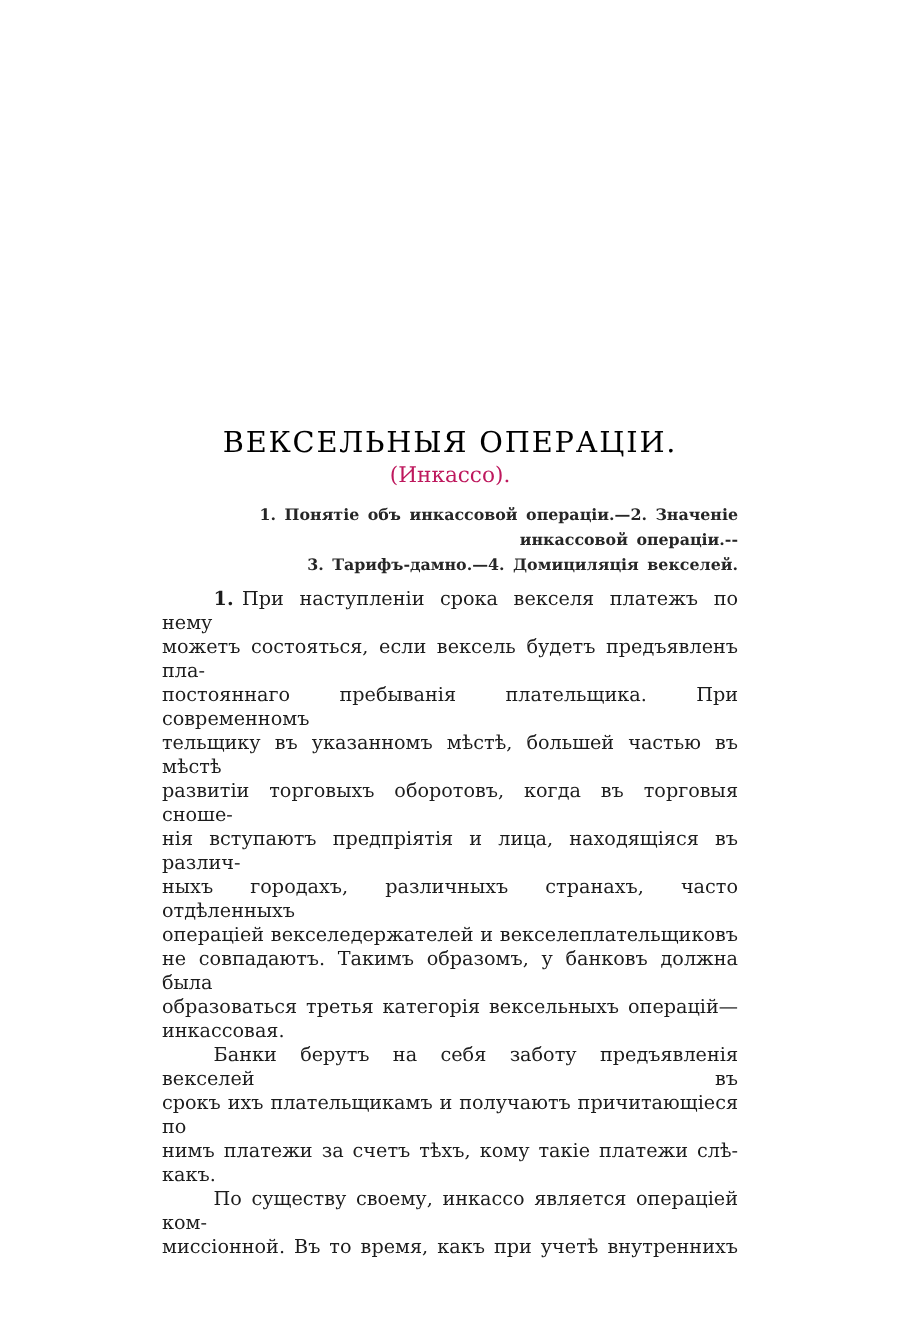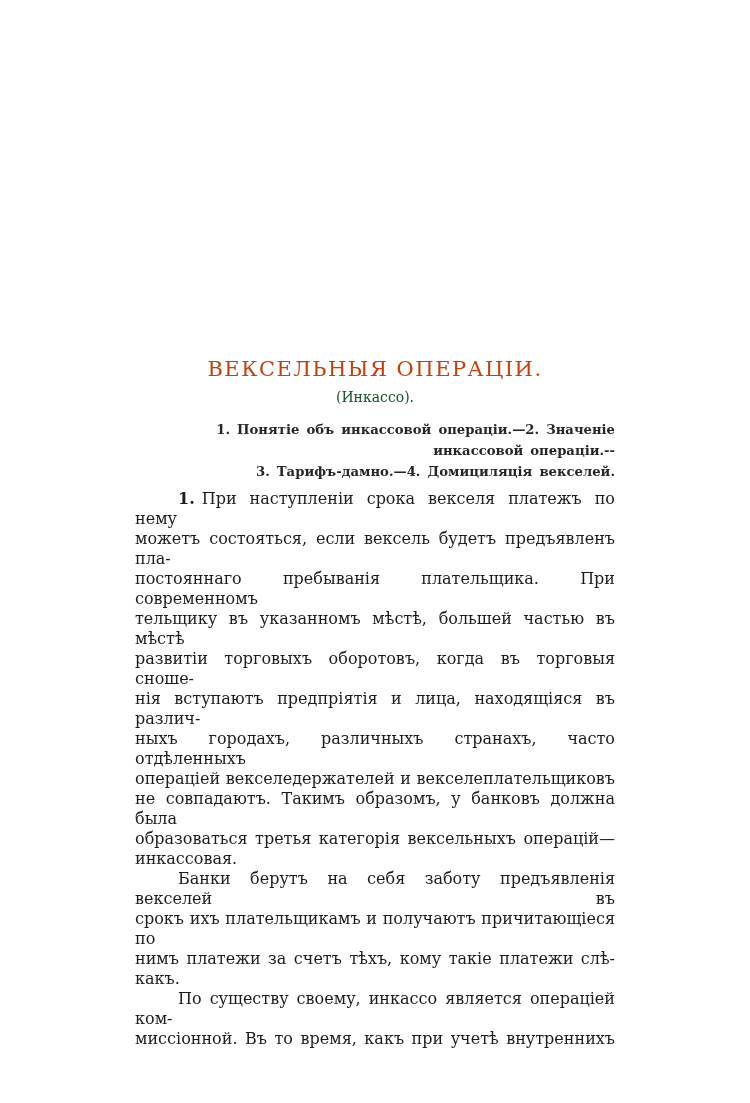--- a/index.html
+++ b/index.html
@@ -12,33 +12,33 @@
     font-family: "DejaVu Serif", serif;
   }
   .content {
     position: absolute;
     left: 135px;
     top: 356px;
     width: 480px;
   }
   .title {
     margin: 0;
-    font-size: 21px;
+    font-size: 24px;
     font-weight: 400;
     letter-spacing: 1.5px;
     text-align: center;
     line-height: 26px;
-    color: #c2410c;
+    color: #000000;
   }
   .subtitle {
     margin-top: 4px;
-    font-size: 14px;
+    font-size: 18px;
     text-align: center;
     line-height: 22px;
-    color: #14532d;
+    color: #be185d;
   }
   .toc {
     margin-top: 11px;
     font-size: 13.2px;
     font-weight: 600;
     text-align: right;
     line-height: 21px;
     word-spacing: 2.5px;
     color: #262626;
   }

